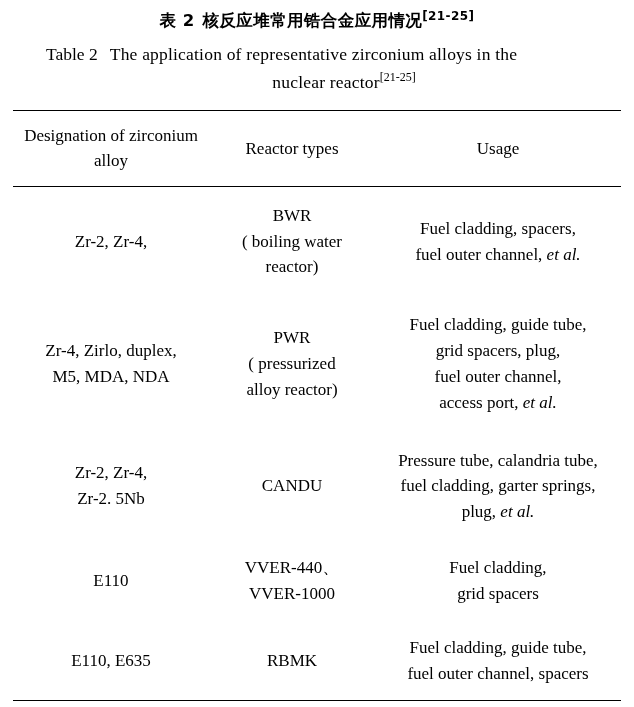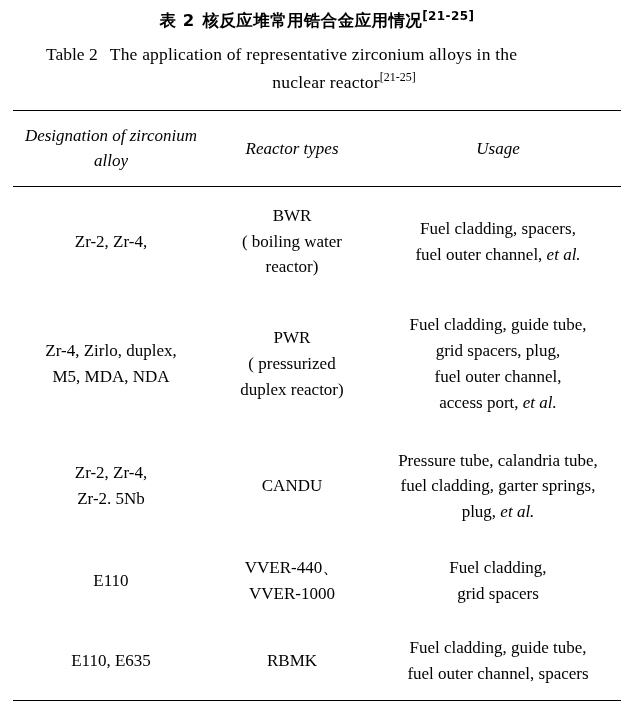--- a/index.html
+++ b/index.html
@@ -60,21 +60,21 @@
     width: 608px;
     margin: 14px auto 0 auto;
     border-collapse: collapse;
     table-layout: fixed;
   }
   table.zr col.c1 { width: 196px; }
   table.zr col.c2 { width: 166px; }
   table.zr col.c3 { width: 246px; }
 
   .rule-top   { border-top: 1.6px solid #000; }
-  .rule-mid   { border-bottom: 1.1px solid #000; font-style: italic; }
+  .rule-mid   { border-bottom: 1.1px solid #000; }
   .rule-bot   { border-bottom: 1.6px solid #000; }
 
   thead th {
     font-weight: normal;
     font-size: 17px;
     line-height: 1.45;
     padding: 13px 4px 12px 4px;
     text-align: center;
     vertical-align: middle;
   }
@@ -148,21 +148,21 @@
       </tr>
 
       <tr>
         <td>
           <span class="ln nowrapcell">Zr-4, Zirlo, duplex,</span>
           <span class="ln nowrapcell">M5, MDA, NDA</span>
         </td>
         <td>
           <span class="ln">PWR</span>
           <span class="ln">( pressurized</span>
-          <span class="ln">duplex reactor)</span>
+          <span class="ln">alloy reactor)</span>
         </td>
         <td>
           <span class="ln">Fuel cladding, guide tube,</span>
           <span class="ln">grid spacers, plug,</span>
           <span class="ln">fuel outer channel,</span>
           <span class="ln">access port, <span class="ital">et al.</span></span>
         </td>
       </tr>
 
       <tr>

